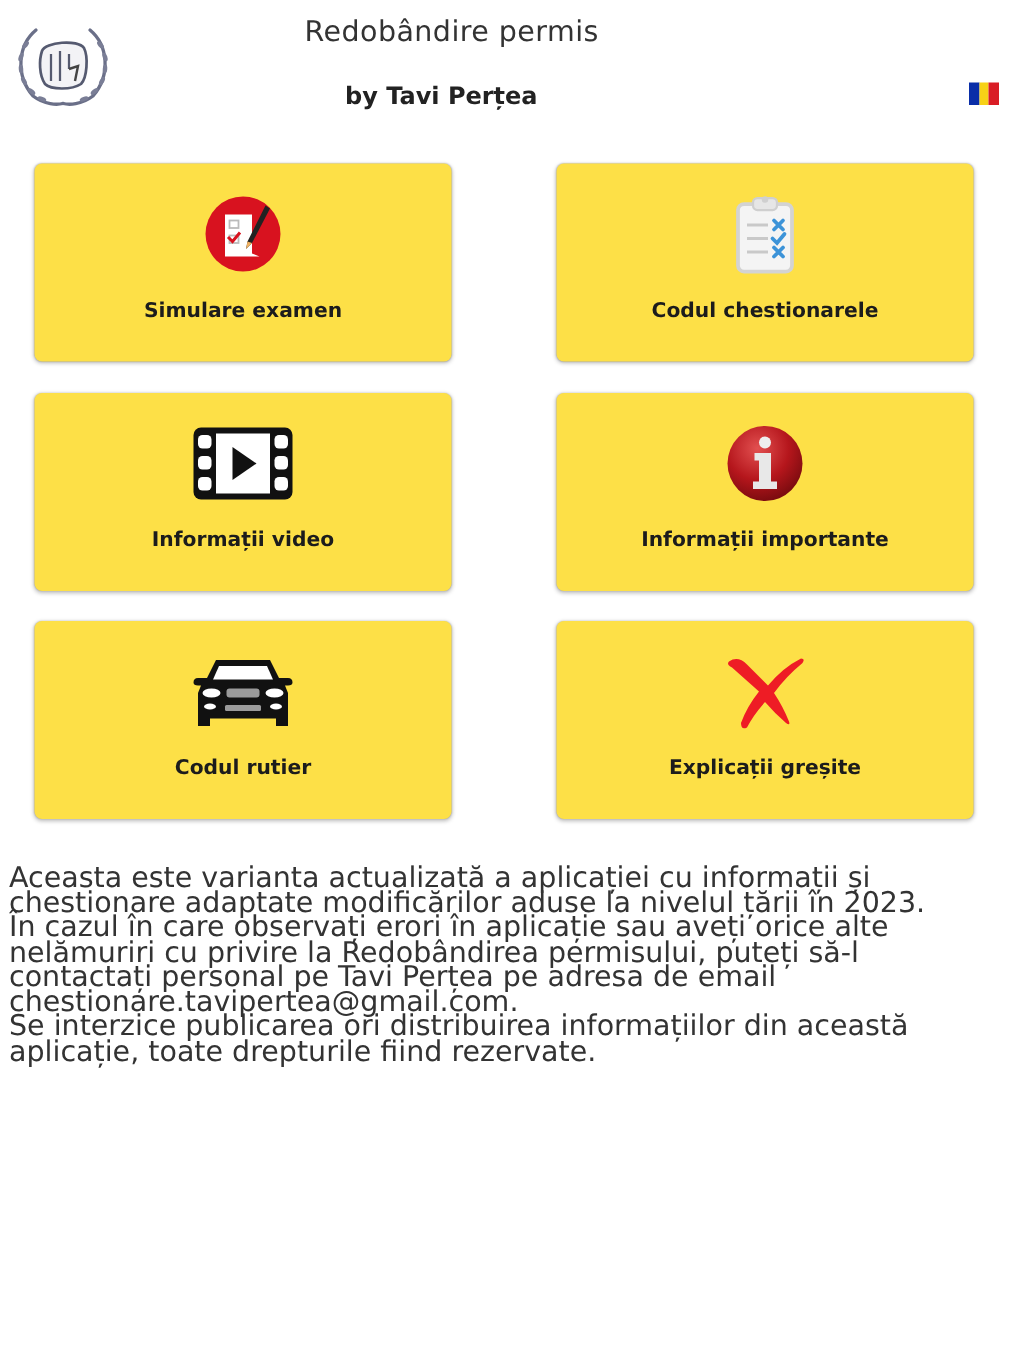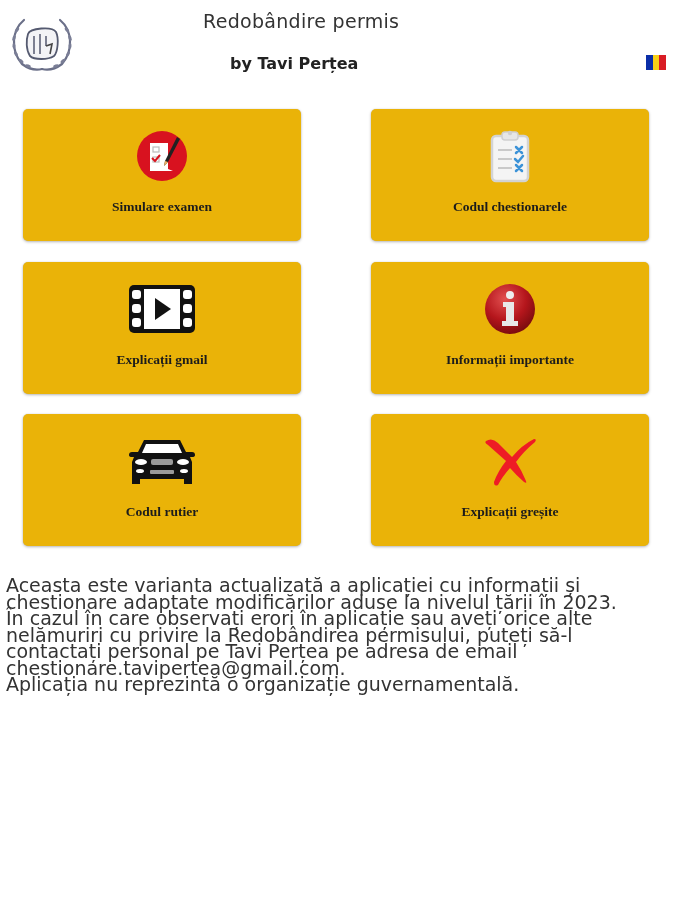--- a/index.html
+++ b/index.html
@@ -3,22 +3,22 @@
 <meta charset="utf-8">
 <style>
   html, body { margin:0; padding:0; background:#ffffff; }
   body { width:675px; height:900px; position:relative; overflow:hidden; font-family:"DejaVu Sans", "Liberation Sans", sans-serif; color:#222; }
   .header { position:absolute; left:0; top:0; width:675px; height:95px; }
   .logo { position:absolute; left:8px; top:12px; width:68px; height:62px; }
   .app-title { position:absolute; left:203px; top:10px; font-size:19px; color:#333; letter-spacing:0.3px; font-weight:normal; }
   .app-subtitle { position:absolute; left:203px; top:54px; font-size:16px; font-weight:bold; color:#222;margin-left:27px; }
   .flag { position:absolute; left:646px; top:55px; width:20px; height:15px; display:flex; cursor:pointer; }
   .flag span { flex:1; height:100%; }
-  .card { position:absolute; width:278px; height:132px; background:#eab308; border-radius:5px;
-          box-shadow: 0 1px 3px rgba(0,0,0,0.28), 0 0 1px rgba(0,0,0,0.18); cursor:pointer;font-family:Liberation Serif, serif; }
+  .card { position:absolute; width:278px; height:132px; background:#fde047; border-radius:5px;
+          box-shadow: 0 1px 3px rgba(0,0,0,0.28), 0 0 1px rgba(0,0,0,0.18); cursor:pointer; }
   .card .icon { position:absolute; left:50%; top:18px; transform:translateX(-50%); width:70px; height:58px; display:flex; align-items:center; justify-content:center; }
   .card .label { position:absolute; left:0; right:0; top:90px; text-align:center; font-size:13.5px; font-weight:bold; color:#1c1c1c; }
   .c1 { left:23px; top:109px; } .c2 { left:371px; top:109px; }
   .c3 { left:23px; top:262px; } .c4 { left:371px; top:262px; }
   .c5 { left:23px; top:414px; } .c6 { left:371px; top:414px; }
   .info { position:absolute; left:6px; top:577px; width:668px; font-size:19px; line-height:16.5px; color:#333; }
   .info p { margin:0; }
 </style>
 </head>
 <body>
@@ -103,21 +103,21 @@
         <rect x="4" y="6" width="9" height="9" rx="3"></rect>
           <rect x="4" y="20" width="9" height="9" rx="3"></rect>
           <rect x="4" y="34" width="9" height="9" rx="3"></rect>
         <rect x="55" y="6" width="9" height="9" rx="3"></rect>
           <rect x="55" y="20" width="9" height="9" rx="3"></rect>
           <rect x="55" y="34" width="9" height="9" rx="3"></rect>
       </g>
       <path d="M27 14 L27 36 L43 25 Z" fill="#111"></path>
     </svg>
   </div>
-  <div class="label">Explicații gmail</div>
+  <div class="label">Informații video</div>
 </div>
 
 <div class="card c4">
   <div class="icon">
     <svg width="54" height="54" viewBox="0 0 54 54">
       <defs>
         <radialGradient id="ig" cx="40%" cy="30%" r="70%">
           <stop offset="0%" stop-color="#e25050"></stop>
           <stop offset="60%" stop-color="#b5161c"></stop>
           <stop offset="100%" stop-color="#7e0c10"></stop>
@@ -152,14 +152,14 @@
     <svg width="56" height="52" viewBox="0 0 56 52">
       <path d="M4 6 Q10 2 16 8 L30 22 Q40 10 52 4 Q55 4 53 7 Q42 16 34 27 Q40 36 44 46 Q45 49 42 47 Q34 40 28 33 Q20 42 16 50 Q12 52 12 47 Q16 36 24 26 L6 10 Q2 8 4 6 Z" fill="#ee1c25"></path>
     </svg>
   </div>
   <div class="label">Explicații greșite</div>
 </div>
 
 <div class="info">
   <p>Aceasta este varianta actualizată a aplicației cu informații și chestionare adaptate modificărilor aduse la nivelul țării în 2023.</p>
   <p>În cazul în care observați erori în aplicație sau aveți orice alte nelămuriri cu privire la Redobândirea permisului, puteți să-l contactați personal pe Tavi Perțea pe adresa de email chestionare.taviperteа@gmail.com.</p>
-  <p>Aplicația nu reprezintă o organizație guvernamentală.</p>
+  <p>Se interzice publicarea ori distribuirea informațiilor din această aplicație, toate drepturile fiind rezervate.</p>
 </div>
 
 </body></html>

